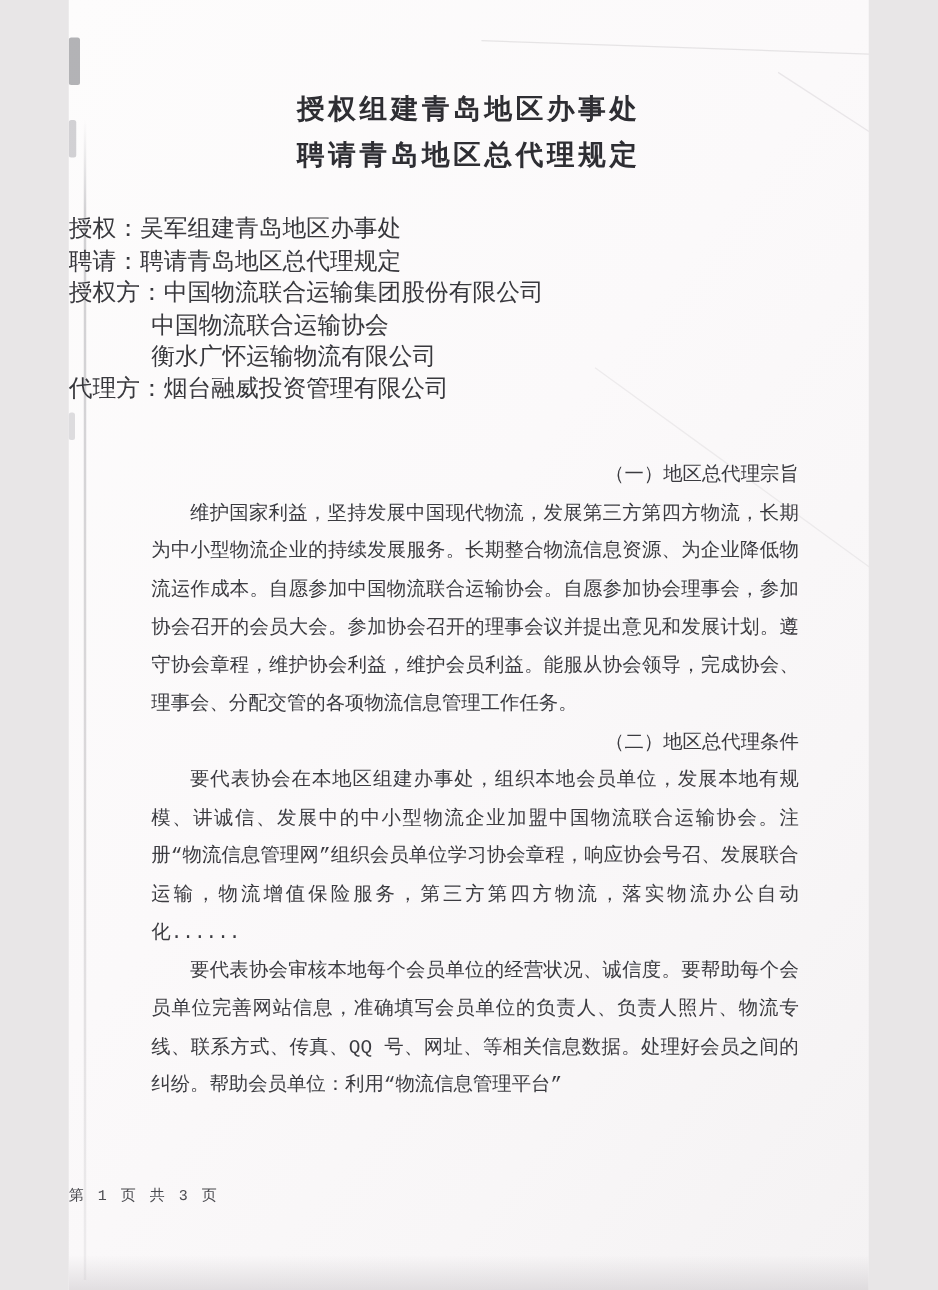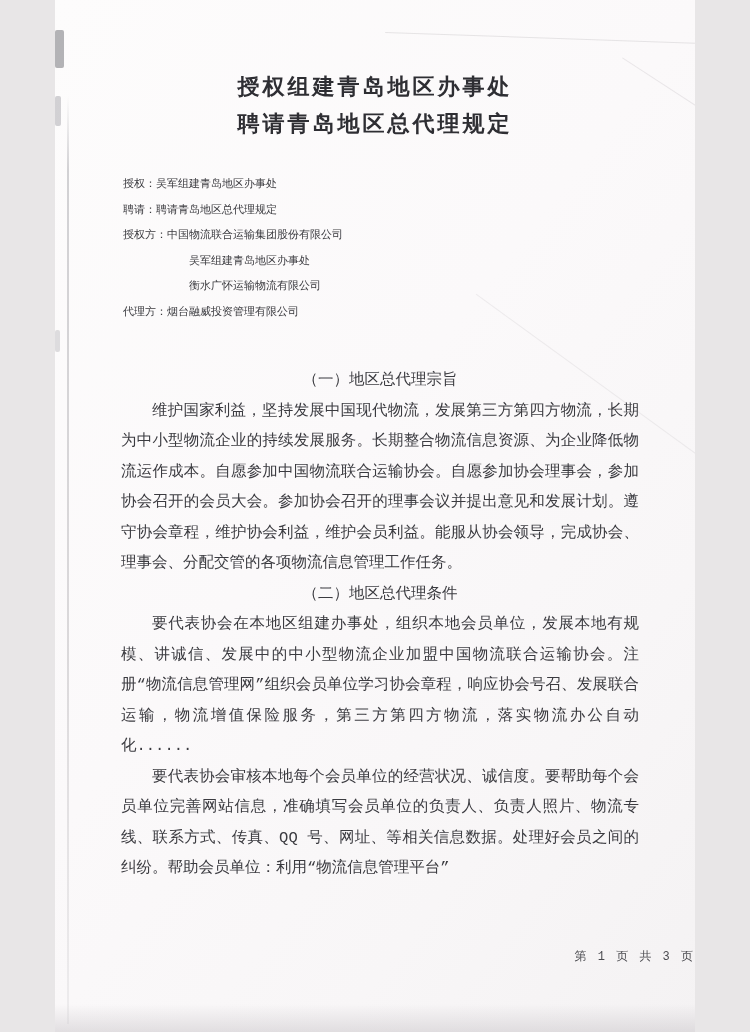--- a/index.html
+++ b/index.html
@@ -68,49 +68,48 @@
     text-align: center;
     font-weight: bold;
     font-size: 22px;
     line-height: 37px;
     letter-spacing: 3px;
     color: #2e2e33;
   }
   .header-block {
     position: relative;
     margin-top: 28px;
-    padding-left: 68px;
-    font-size: 11px;
+    font-size: 19px;
     line-height: 25.5px;
     color: #38383d;
   }
   .header-line.indent {
     padding-left: 66px;
   }
   .body-block {
     position: relative;
     margin-top: 40px;
     padding: 0 56px 0 66px;
     font-size: 15.5px;
     line-height: 30.5px;
     text-align: justify;
     color: #3b3b40;
   }
   .section-heading {
-    text-align: center;
+    text-align: right;
   }
   .body-block p {
     margin: 0;
     text-indent: 2em;
   }
   .page-footer {
     position: absolute;
     left: 0; right: 0;
     top: 948px;
-    text-align: right;
+    text-align: left;
     font-size: 12px;
     letter-spacing: 2px;
     color: #4a4a4f;
   }
 </style>
 </head>
 <body>
 
 <div class="paper">
 
@@ -125,21 +124,21 @@
 
   <div class="title-block">
     <div>授权组建青岛地区办事处</div>
     <div>聘请青岛地区总代理规定</div>
   </div>
 
   <div class="header-block">
     <div class="header-line">授权：吴军组建青岛地区办事处</div>
     <div class="header-line">聘请：聘请青岛地区总代理规定</div>
     <div class="header-line">授权方：中国物流联合运输集团股份有限公司</div>
-    <div class="header-line indent">吴军组建青岛地区办事处</div>
+    <div class="header-line indent">中国物流联合运输协会</div>
     <div class="header-line indent">衡水广怀运输物流有限公司</div>
     <div class="header-line">代理方：烟台融威投资管理有限公司</div>
   </div>
 
   <div class="body-block">
     <div class="section-heading">（一）地区总代理宗旨</div>
     <p>维护国家利益，坚持发展中国现代物流，发展第三方第四方物流，长期为中小型物流企业的持续发展服务。长期整合物流信息资源、为企业降低物流运作成本。自愿参加中国物流联合运输协会。自愿参加协会理事会，参加协会召开的会员大会。参加协会召开的理事会议并提出意见和发展计划。遵守协会章程，维护协会利益，维护会员利益。能服从协会领导，完成协会、理事会、分配交管的各项物流信息管理工作任务。</p>
 
     <div class="section-heading">（二）地区总代理条件</div>
 

